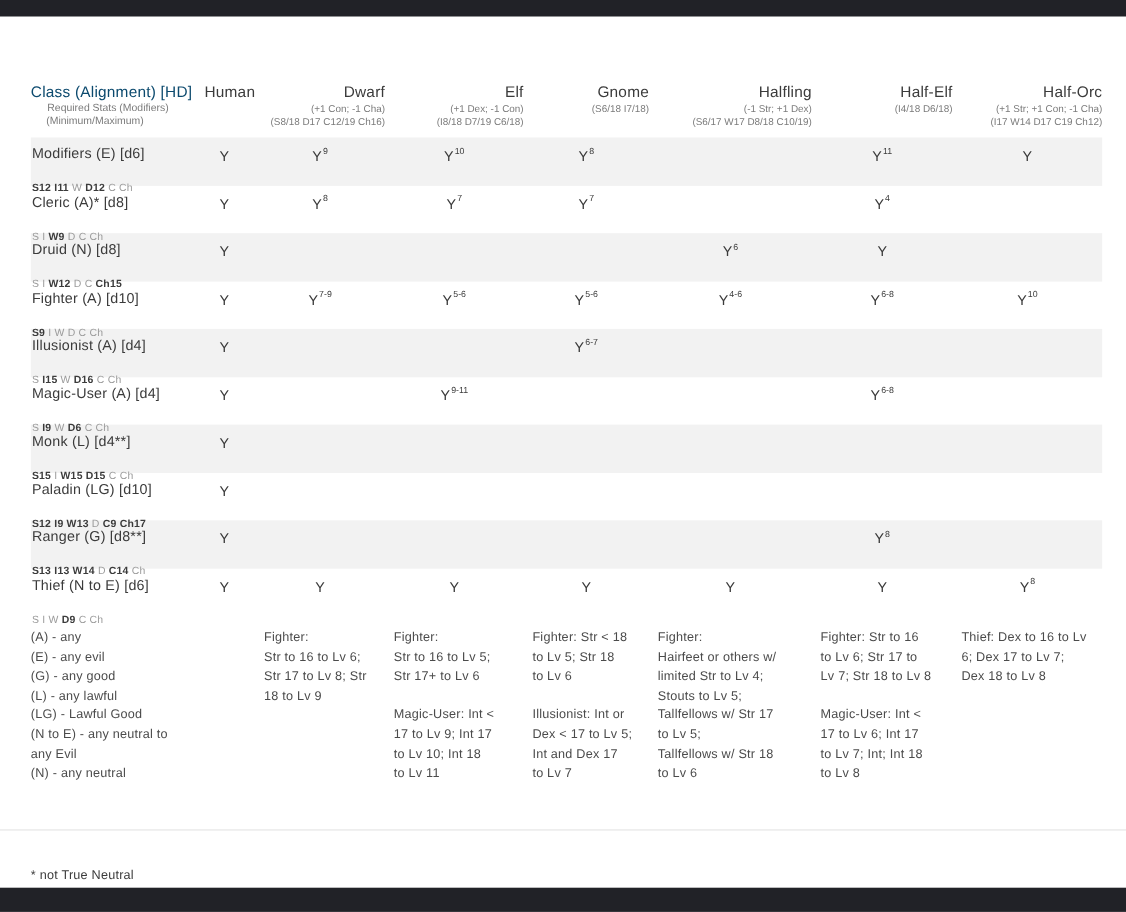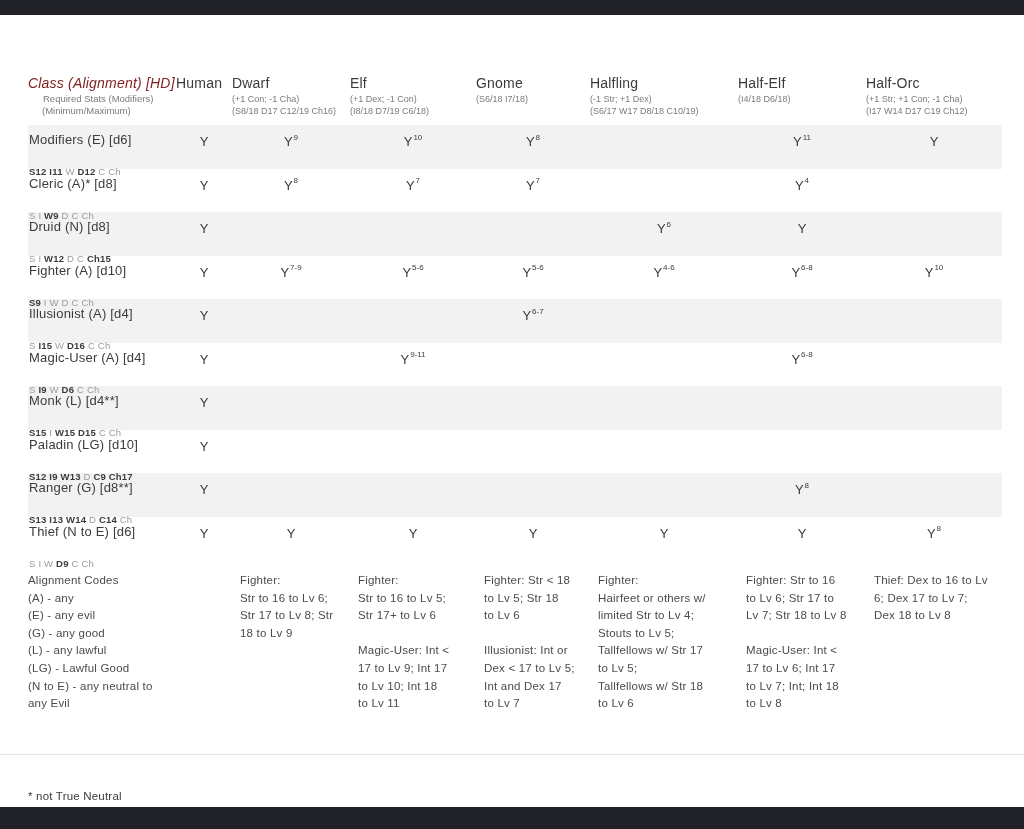--- a/index.html
+++ b/index.html
@@ -15,24 +15,24 @@
   .bar-bottom { bottom:0; height:22px; }
 
   .grid {
     display:grid;
     grid-template-columns:148px 56px 118px 126px 114px 148px 128px 136px;
     width:974px;
   }
 
   
   #table-header { position:absolute; left:28px; top:74px; }
-  .class-title { font-size:14px; line-height:19px; color:#7f1d1d; letter-spacing:.2px;font-style:italic; }
+  .class-title { font-size:14px; line-height:19px; color:#0c4a6e; letter-spacing:.2px; }
   .class-sub { font-size:9.5px; line-height:12px; color:#7b7b7b;padding-left:15px; }
   .class-sub2 { padding-left:14px; }
-  .race-header { text-align:left; }
+  .race-header { text-align:right; }
   .race-name { font-size:14px; line-height:19px; color:#3b3b3b; letter-spacing:.2px; }
   .race-mods, .race-minmax { font-size:9px; line-height:12px; color:#7b7b7b; white-space:nowrap; }
 
   
   #table-body { position:absolute; left:28px; top:125px; width:974px; }
   .row { height:43.5px; box-sizing:border-box; padding-top:7px; }
   .row.striped { background:#f2f2f2; }
   .class-cell { padding-left:1px; }
   .class-name { font-size:13px; line-height:16px; color:#3b3b3b; letter-spacing:.2px; }
   .stat-line { font-size:9.5px; line-height:12px; margin-top:18px; letter-spacing:.2px; }
@@ -233,28 +233,28 @@
       <div class="ycell"><span>Y</span></div>
       <div class="ycell"><span>Y</span></div>
       <div class="ycell"><span>Y</span></div>
       <div class="ycell"><span>Y</span><sup>8</sup></div>
     </div>
   </div>
 
 <div id="notes-grid" class="grid">
 
 <div class="align-block" style="grid-column: 1 / 3;">
-      <div class="note-line">Alignment Codes</div>
       <div class="note-line">(A) - any</div>
       <div class="note-line">(E) - any evil</div>
       <div class="note-line">(G) - any good</div>
       <div class="note-line">(L) - any lawful</div>
       <div class="note-line">(LG) - Lawful Good</div>
       <div class="note-line">(N to E) - any neutral to</div>
       <div class="note-line">any Evil</div>
+      <div class="note-line">(N) - any neutral</div>
     </div>
     <div class="note-cell" style="grid-column: 3;">
       <div class="note-par">
         <div class="note-line">Fighter:</div>
         <div class="note-line">Str to 16 to Lv 6;</div>
         <div class="note-line">Str 17 to Lv 8; Str</div>
         <div class="note-line">18 to Lv 9</div>
       </div>
     </div>
     <div class="note-cell" style="grid-column: 4;">

